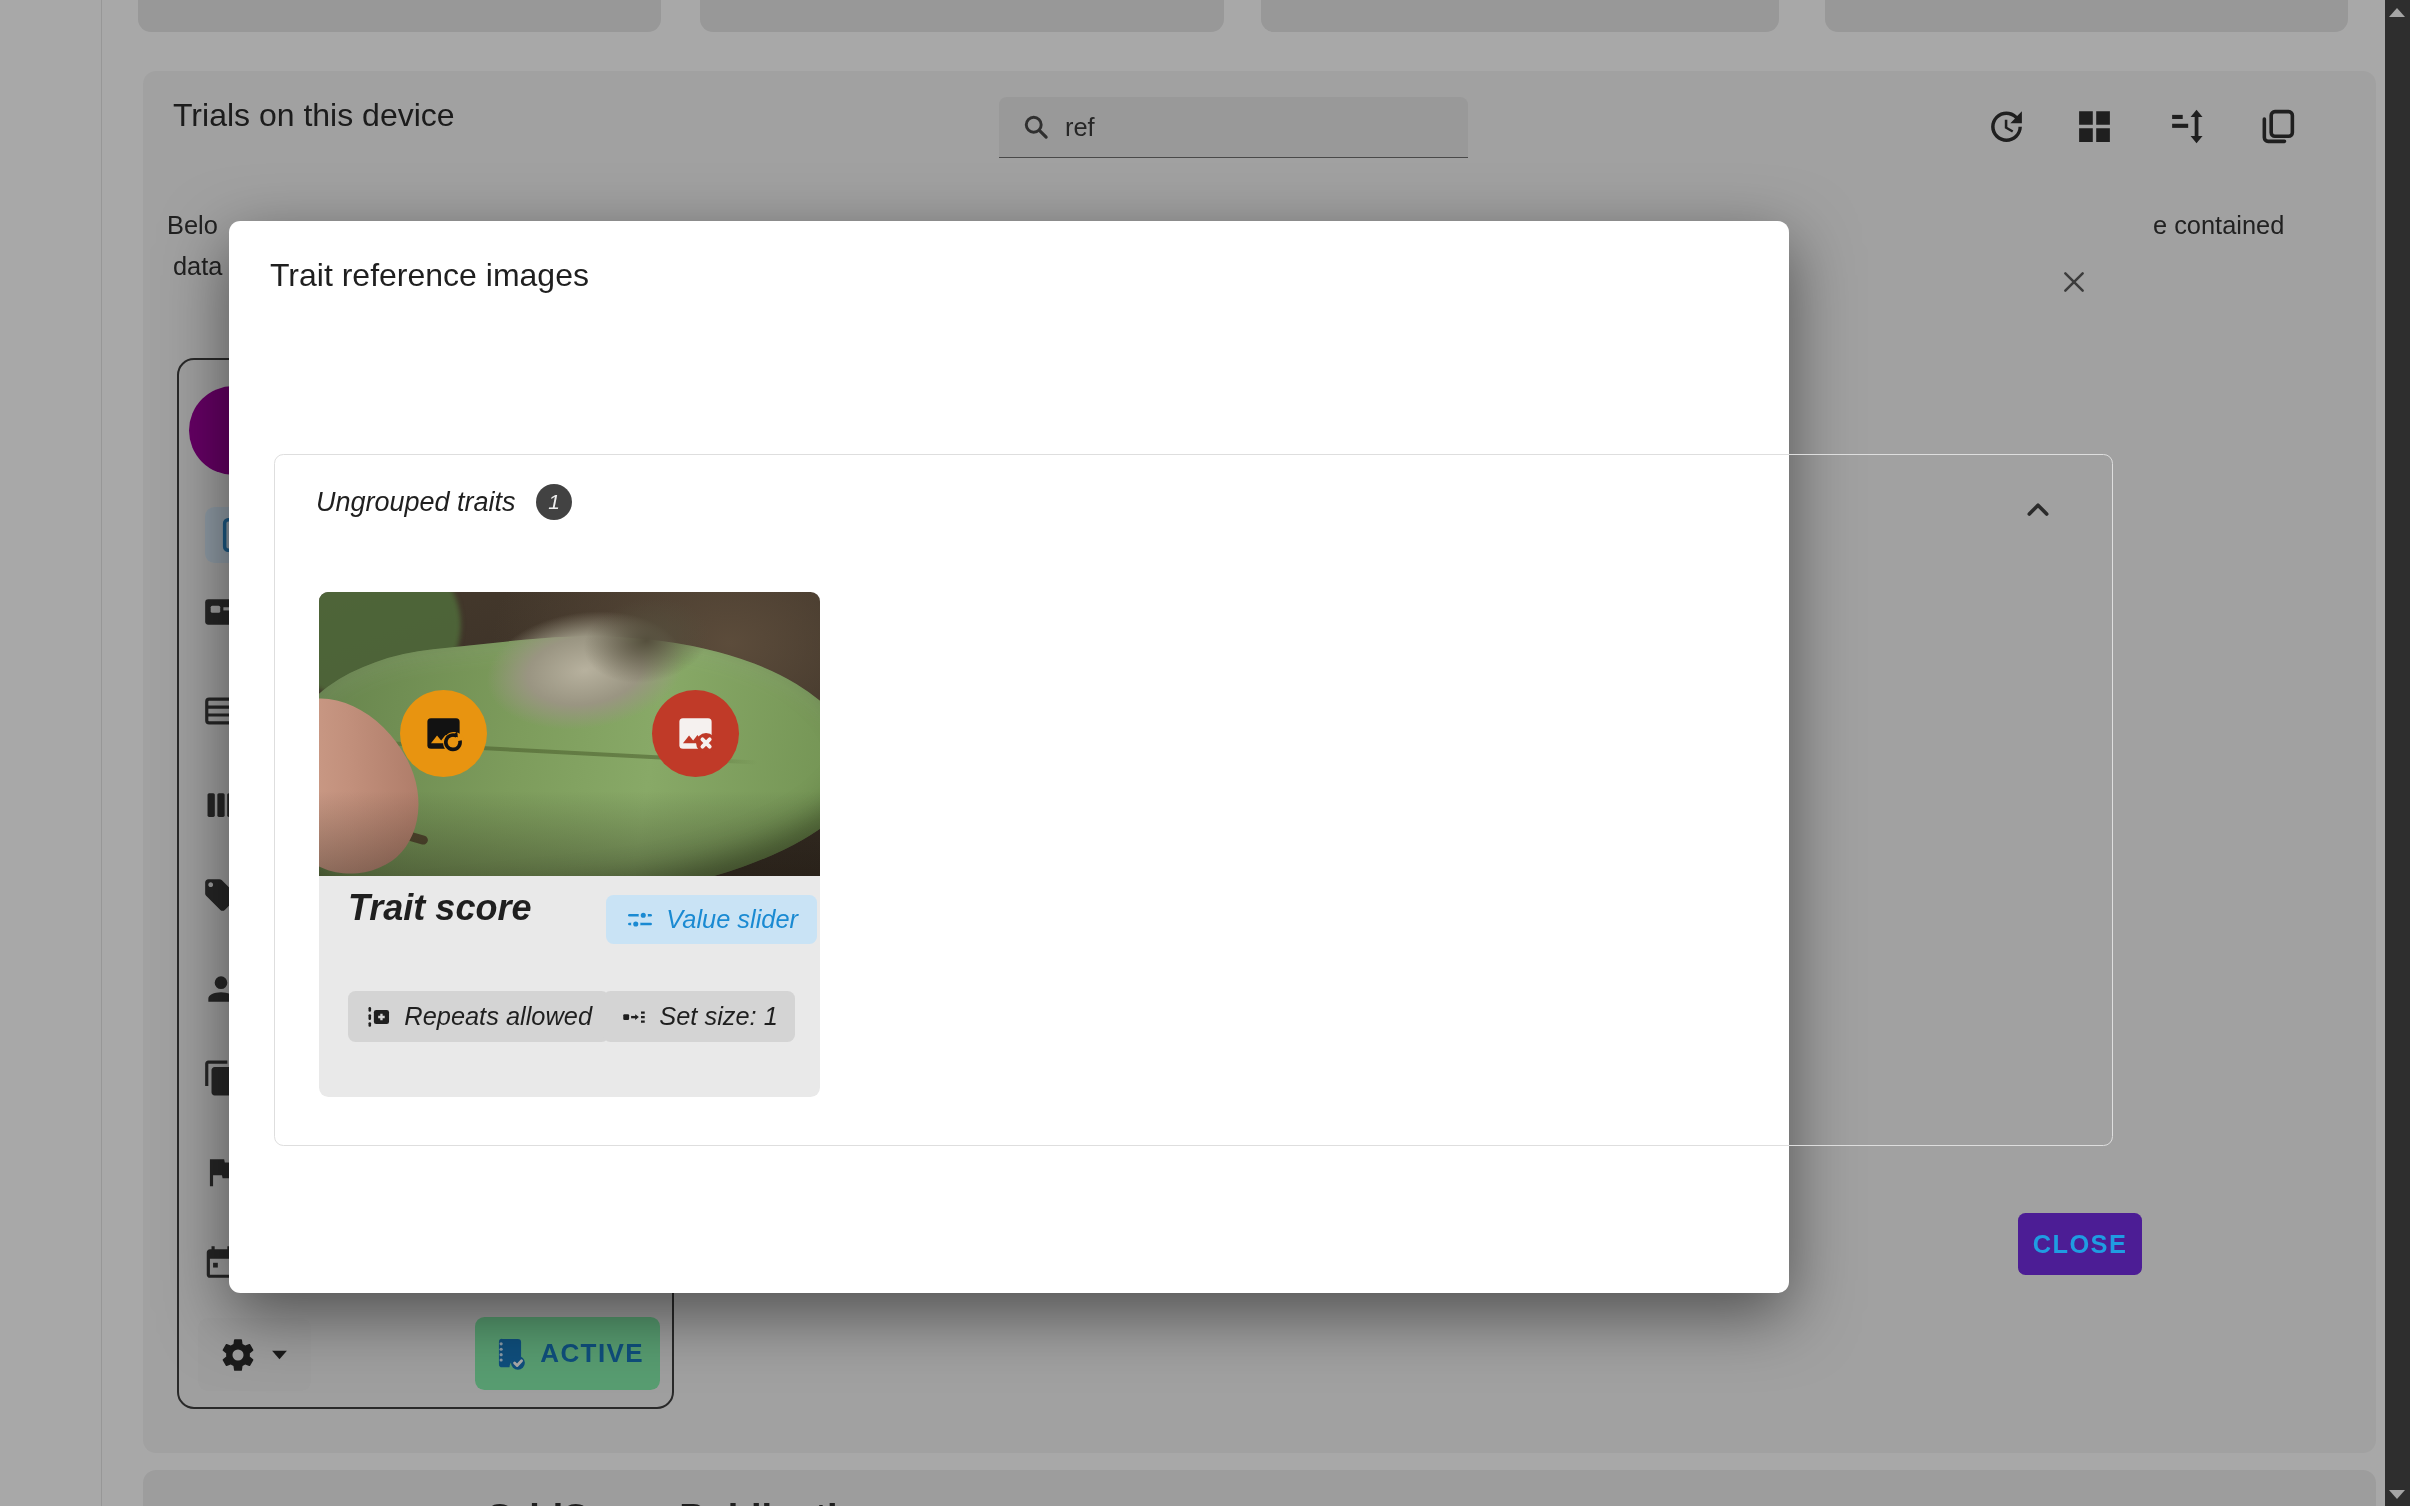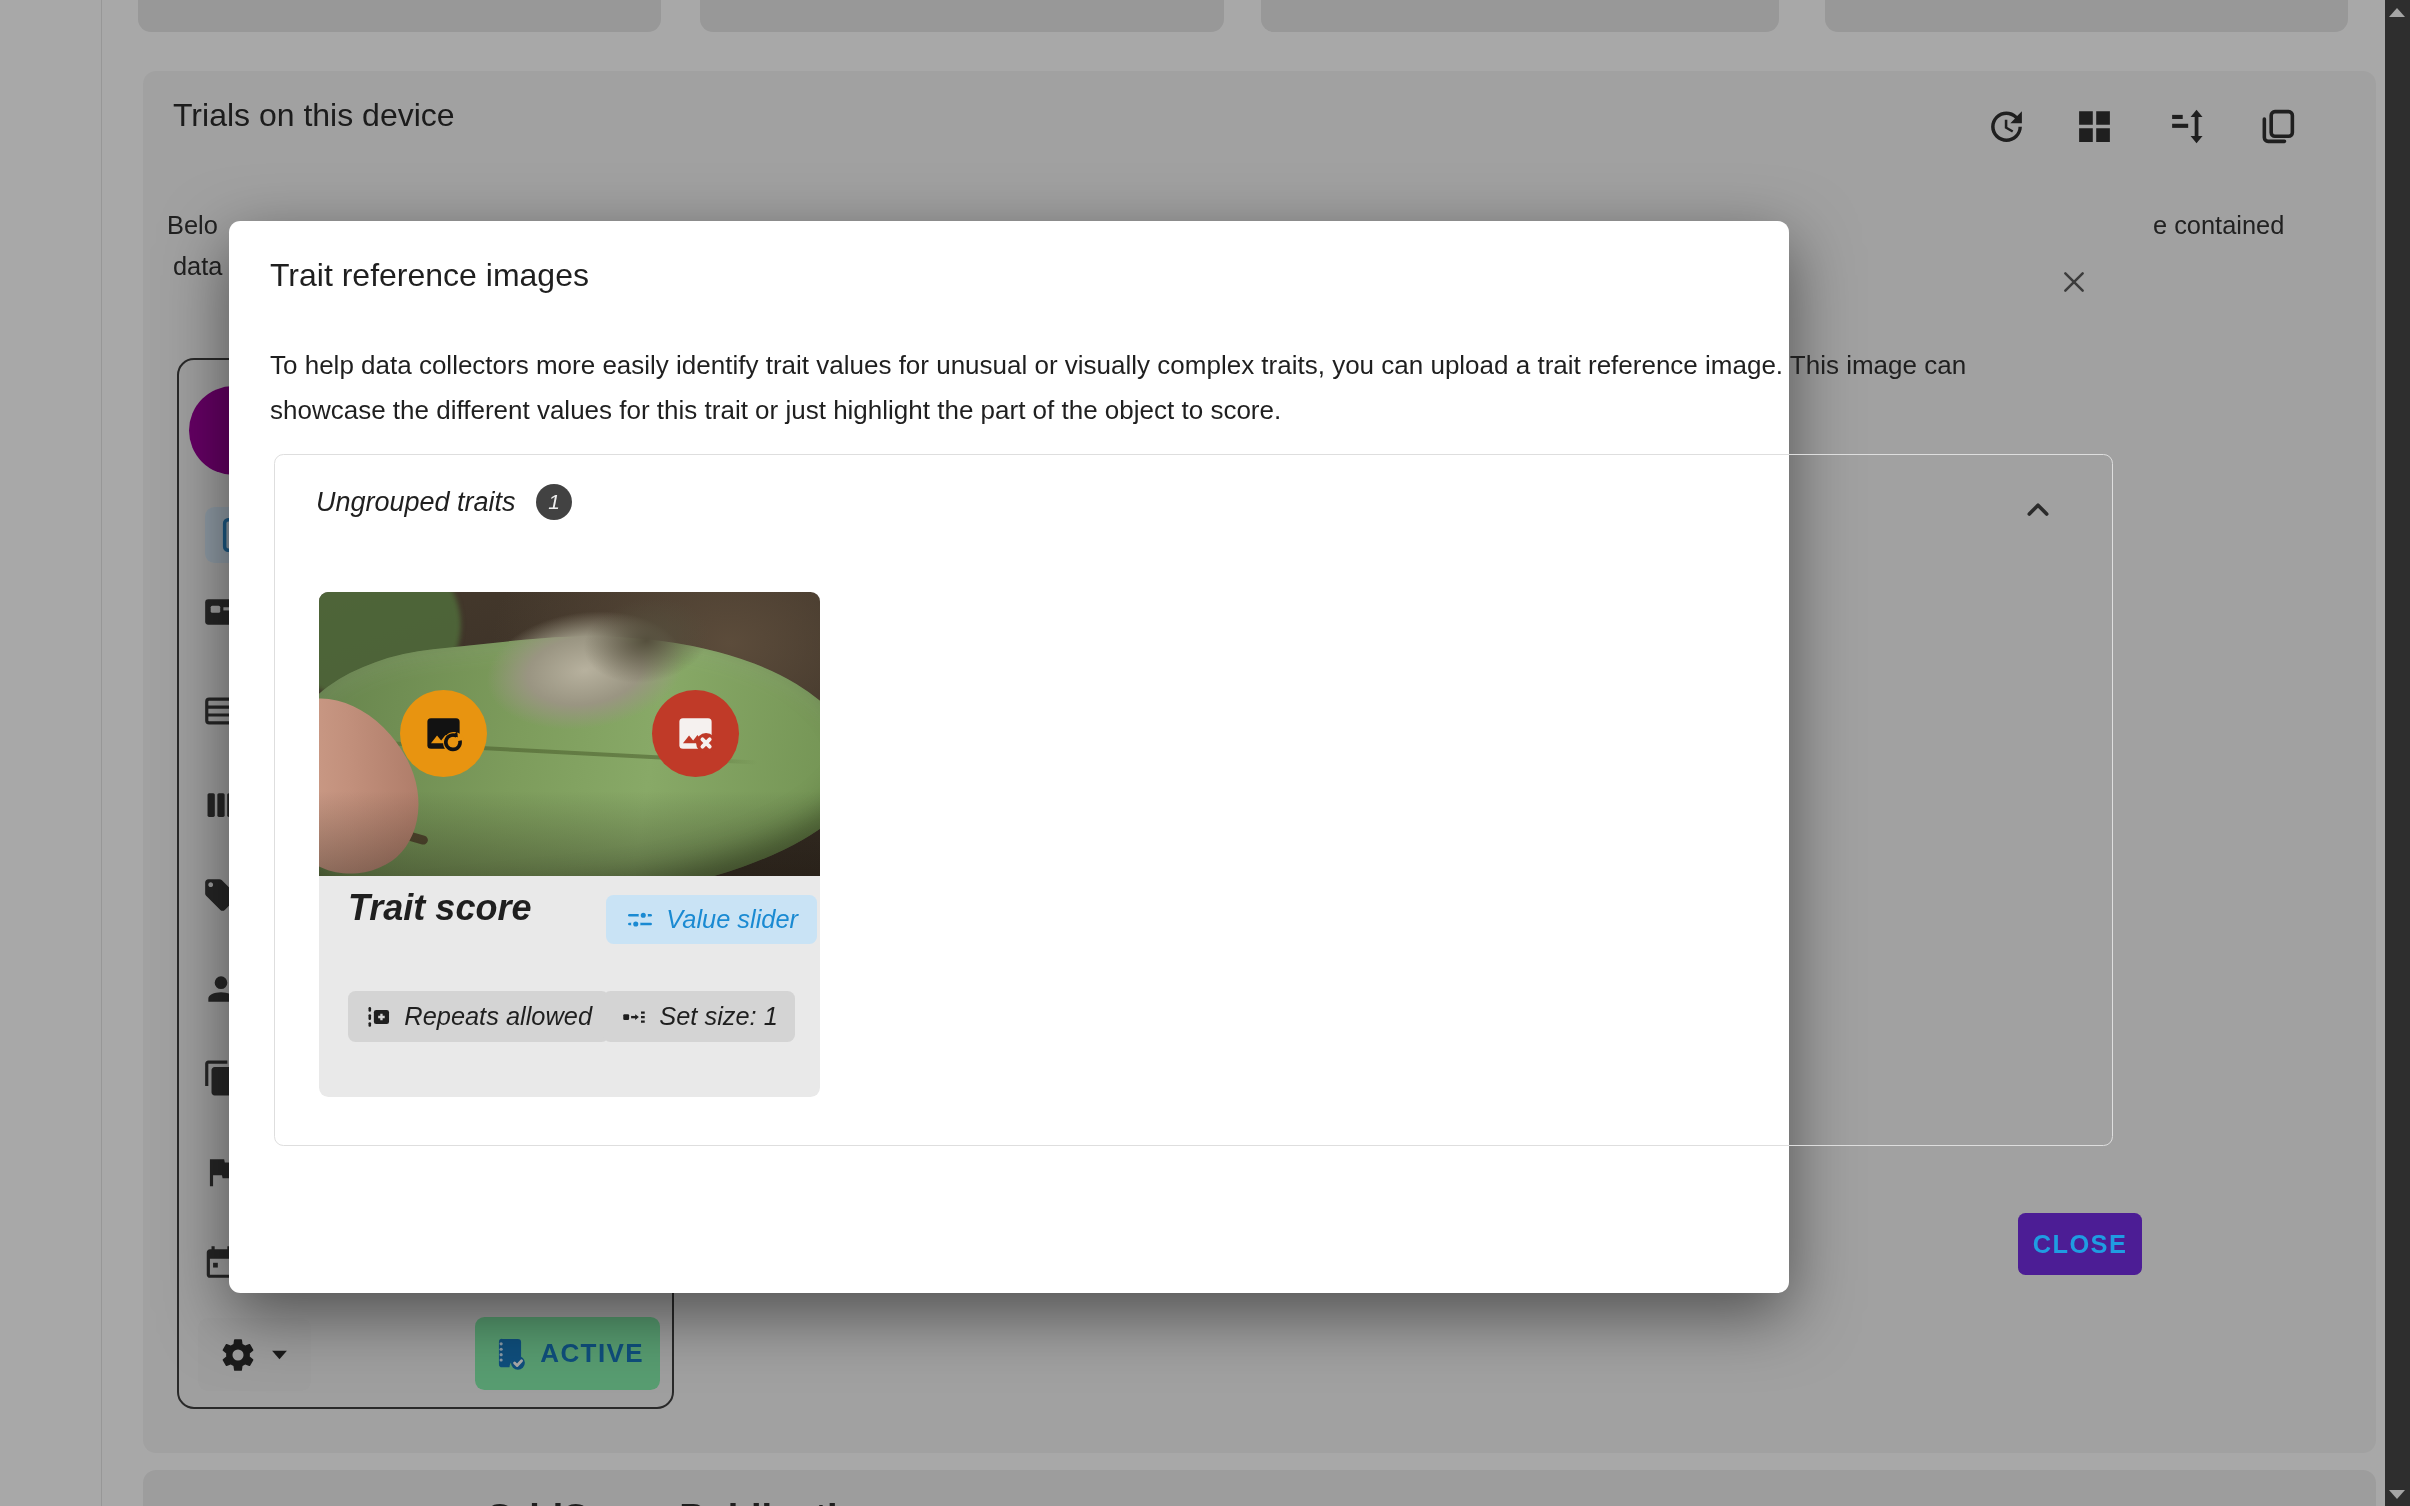--- a/index.html
+++ b/index.html
@@ -97,20 +97,29 @@
 <div class="abs v-divider"></div>
 
 <div class="abs top-card" style="left:138px;width:523px;"></div>
 <div class="abs top-card" style="left:700px;width:524px;"></div>
 <div class="abs top-card" style="left:1261px;width:518px;"></div>
 <div class="abs top-card" style="left:1825px;width:523px;"></div>
 
 <div class="abs panel panel-trials">
   <div class="abs panel-title">Trials on this device</div>
 
+  <div class="abs search-box">
+    <span class="mag">
+      <svg width="32" height="32" viewBox="0 0 24 24">
+          <circle cx="10.3" cy="10.3" r="5.6" fill="none" stroke="#4a4a4a" stroke-width="2.2"></circle>
+          <path d="M14.7 14.7 19.6 19.6" stroke="#4a4a4a" stroke-width="2.4" stroke-linecap="round"></path>
+        </svg>
+    </span>
+    <span class="search-text">ref</span>
+  </div>
 
   <div class="abs tool-ic" style="left:1843px;">
     <svg width="41" height="41" viewBox="0 0 24 24">
         <path fill="#2f2f2f" d="M21,10.12H14.22L16.96,7.3C14.23,4.6 9.81,4.5 7.08,7.2C4.35,9.91 4.35,14.28 7.08,17C9.81,19.7 14.23,19.7 16.96,17C18.32,15.65 19,14.08 19,12.1H21C21,14.08 20.12,16.65 18.36,18.39C14.85,21.87 9.15,21.87 5.64,18.39C2.14,14.92 2.11,9.28 5.62,5.81C9.13,2.34 14.76,2.34 18.27,5.81L21,3V10.12M12.5,8V12.25L16,14.33L15.28,15.54L11,13V8H12.5Z"></path>
       </svg>
   </div>
   <div class="abs tool-ic" style="left:1931px;">
     <svg width="41" height="41" viewBox="0 0 24 24">
         <path fill="#2f2f2f" d="M3 3h8v8H3zM3 13h8v8H3zM13 13h8v8h-8zM13 3h8v8h-8z"></path>
       </svg>
@@ -239,21 +248,20 @@
   <div class="abs sb-arrow sb-down"></div>
 </div>
 
 <div class="abs modal">
   <div class="abs modal-title">Trait reference images</div>
   <div class="abs modal-close">
     <svg width="32" height="32" viewBox="0 0 24 24">
         <path d="M5.5 5.5 18.5 18.5M18.5 5.5 5.5 18.5" stroke="#3c3c3c" stroke-width="1.9" stroke-linecap="round"></path>
       </svg>
   </div>
-  <div class="abs modal-body">To help data collectors more easily identify trait values for unusual or visually complex traits, you can upload a trait reference image. This image can showcase the different values for this trait or just highlight the part of the object to score.</div>
 
   <div class="abs group-card">
     <div class="abs group-title">Ungrouped traits</div>
     <div class="abs badge" style="background:#424242;">1</div>
     <div class="abs chev">
       <svg width="38" height="38" viewBox="0 0 24 24">
           <path d="M6.5 14.5 12 9l5.5 5.5" fill="none" stroke="#2b2b2b" stroke-width="2.3" stroke-linecap="round" stroke-linejoin="round"></path>
         </svg>
     </div>
 

